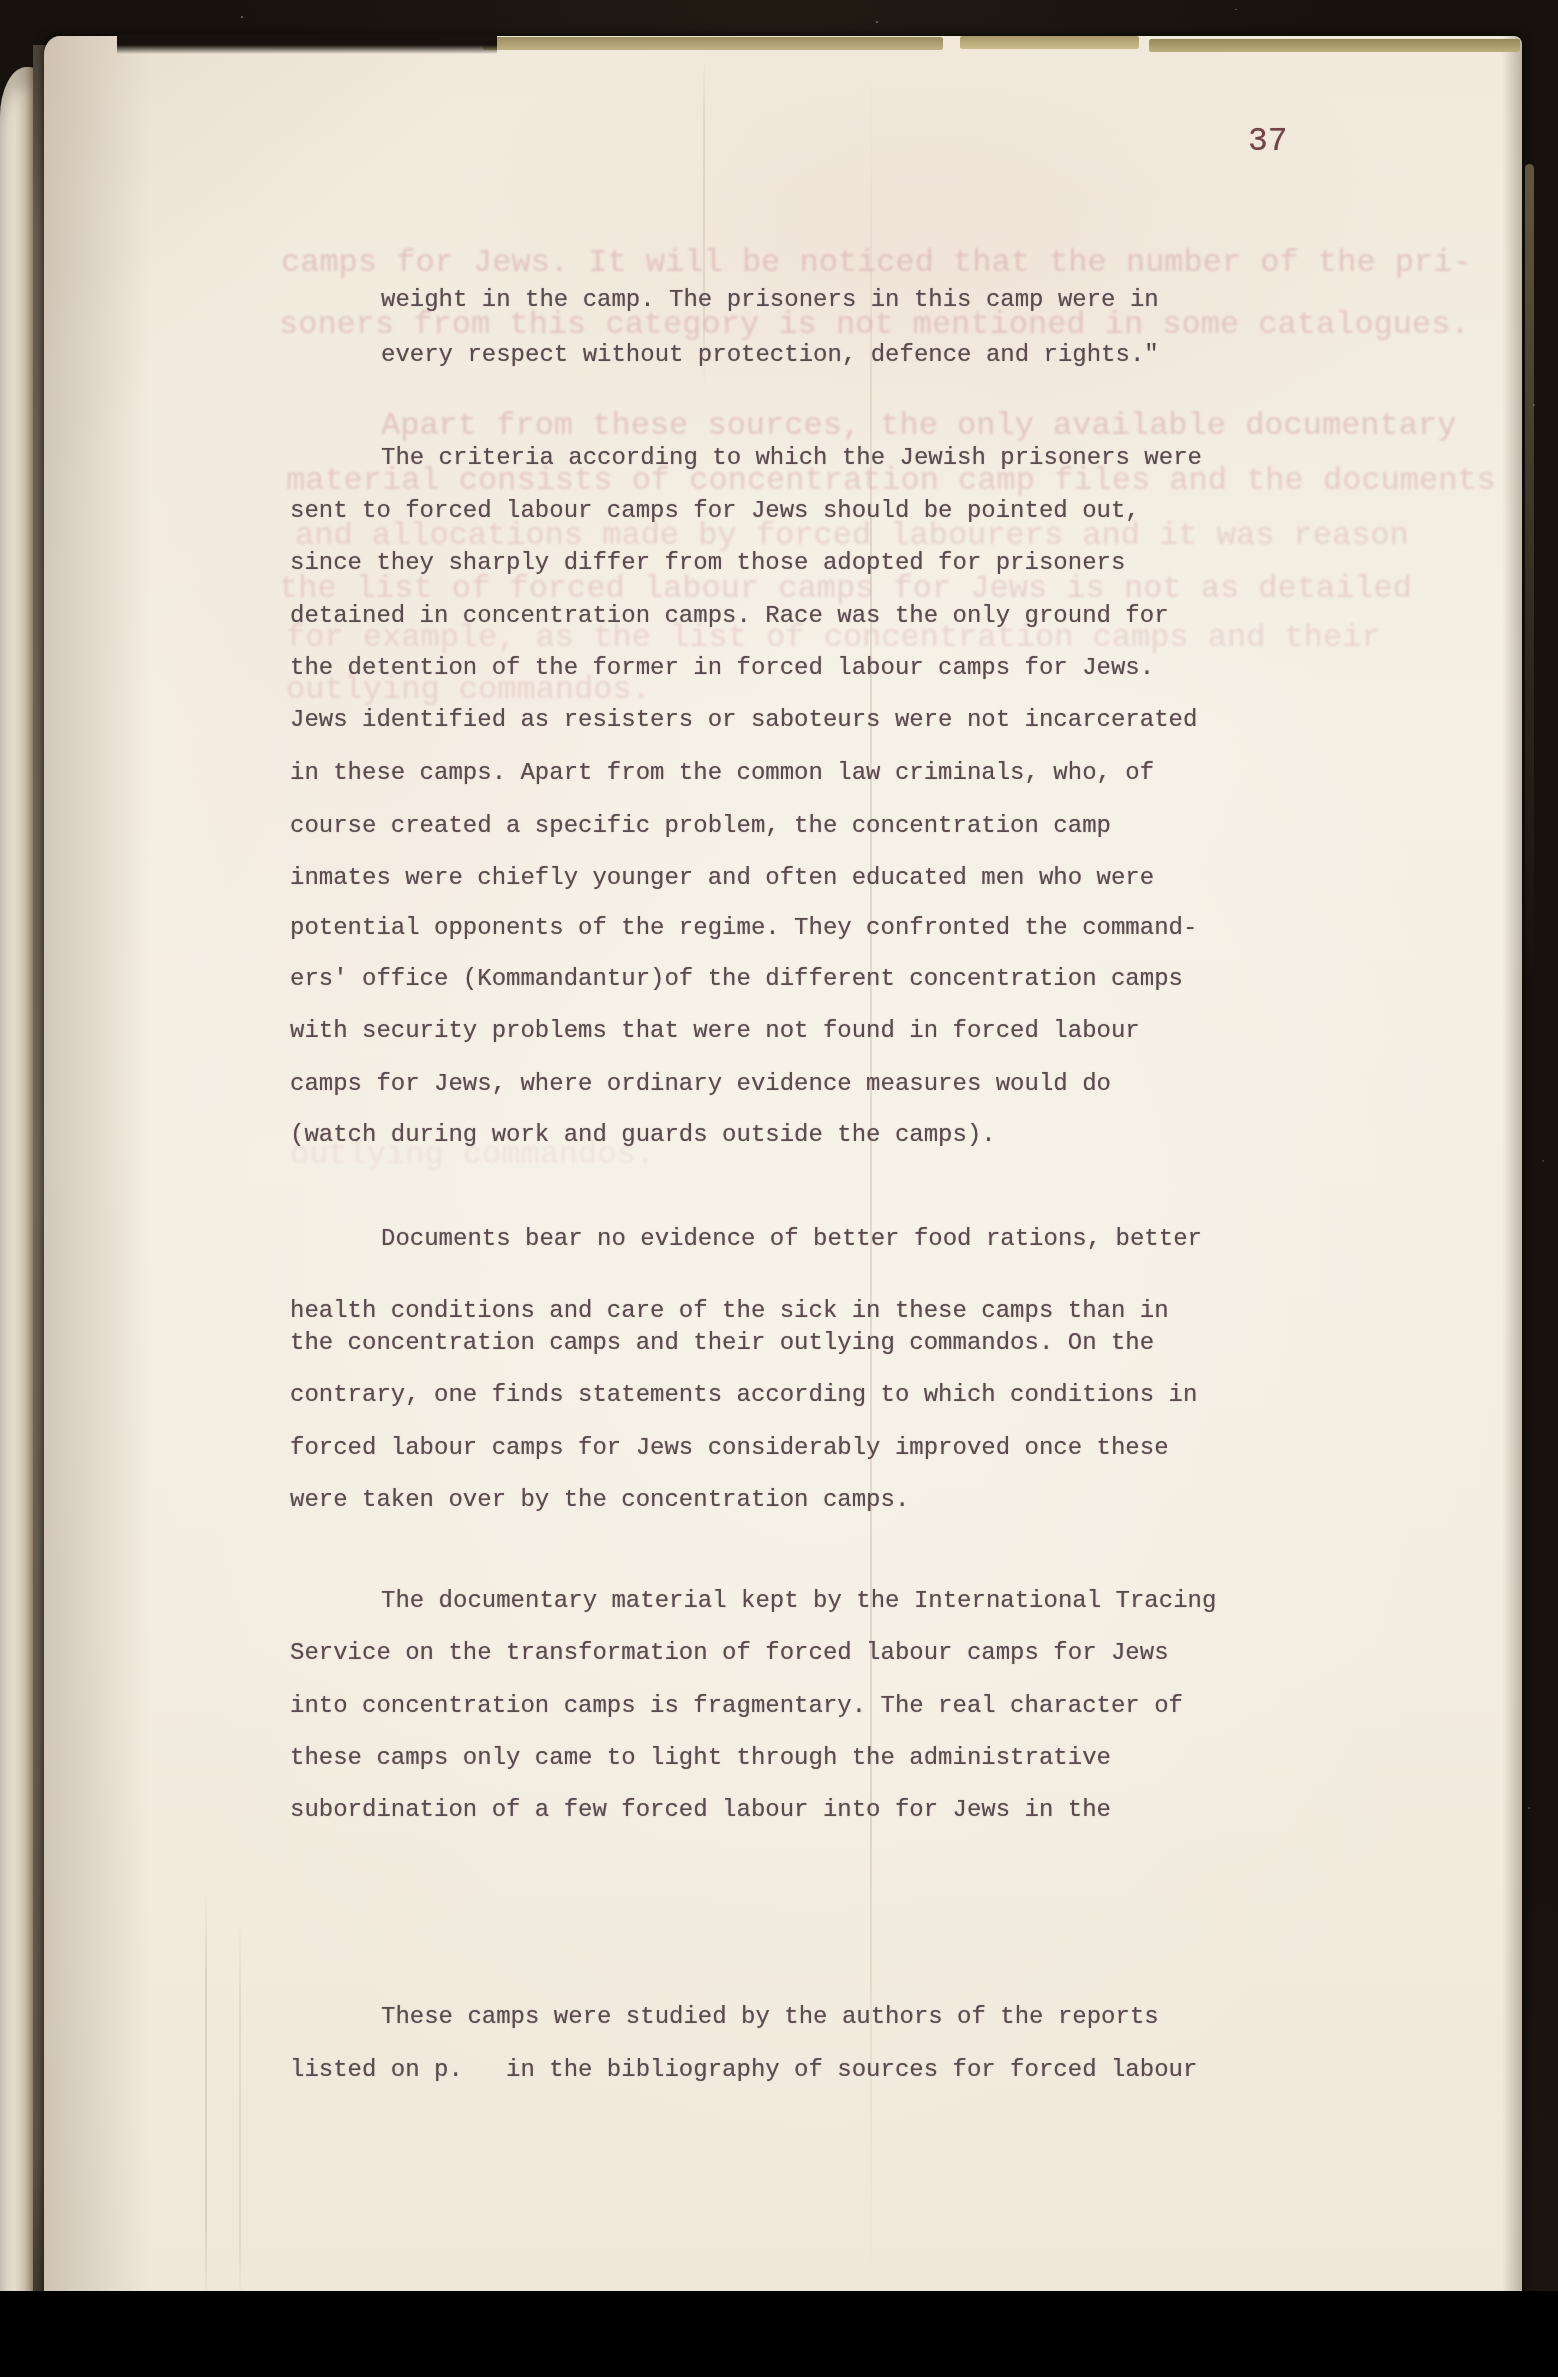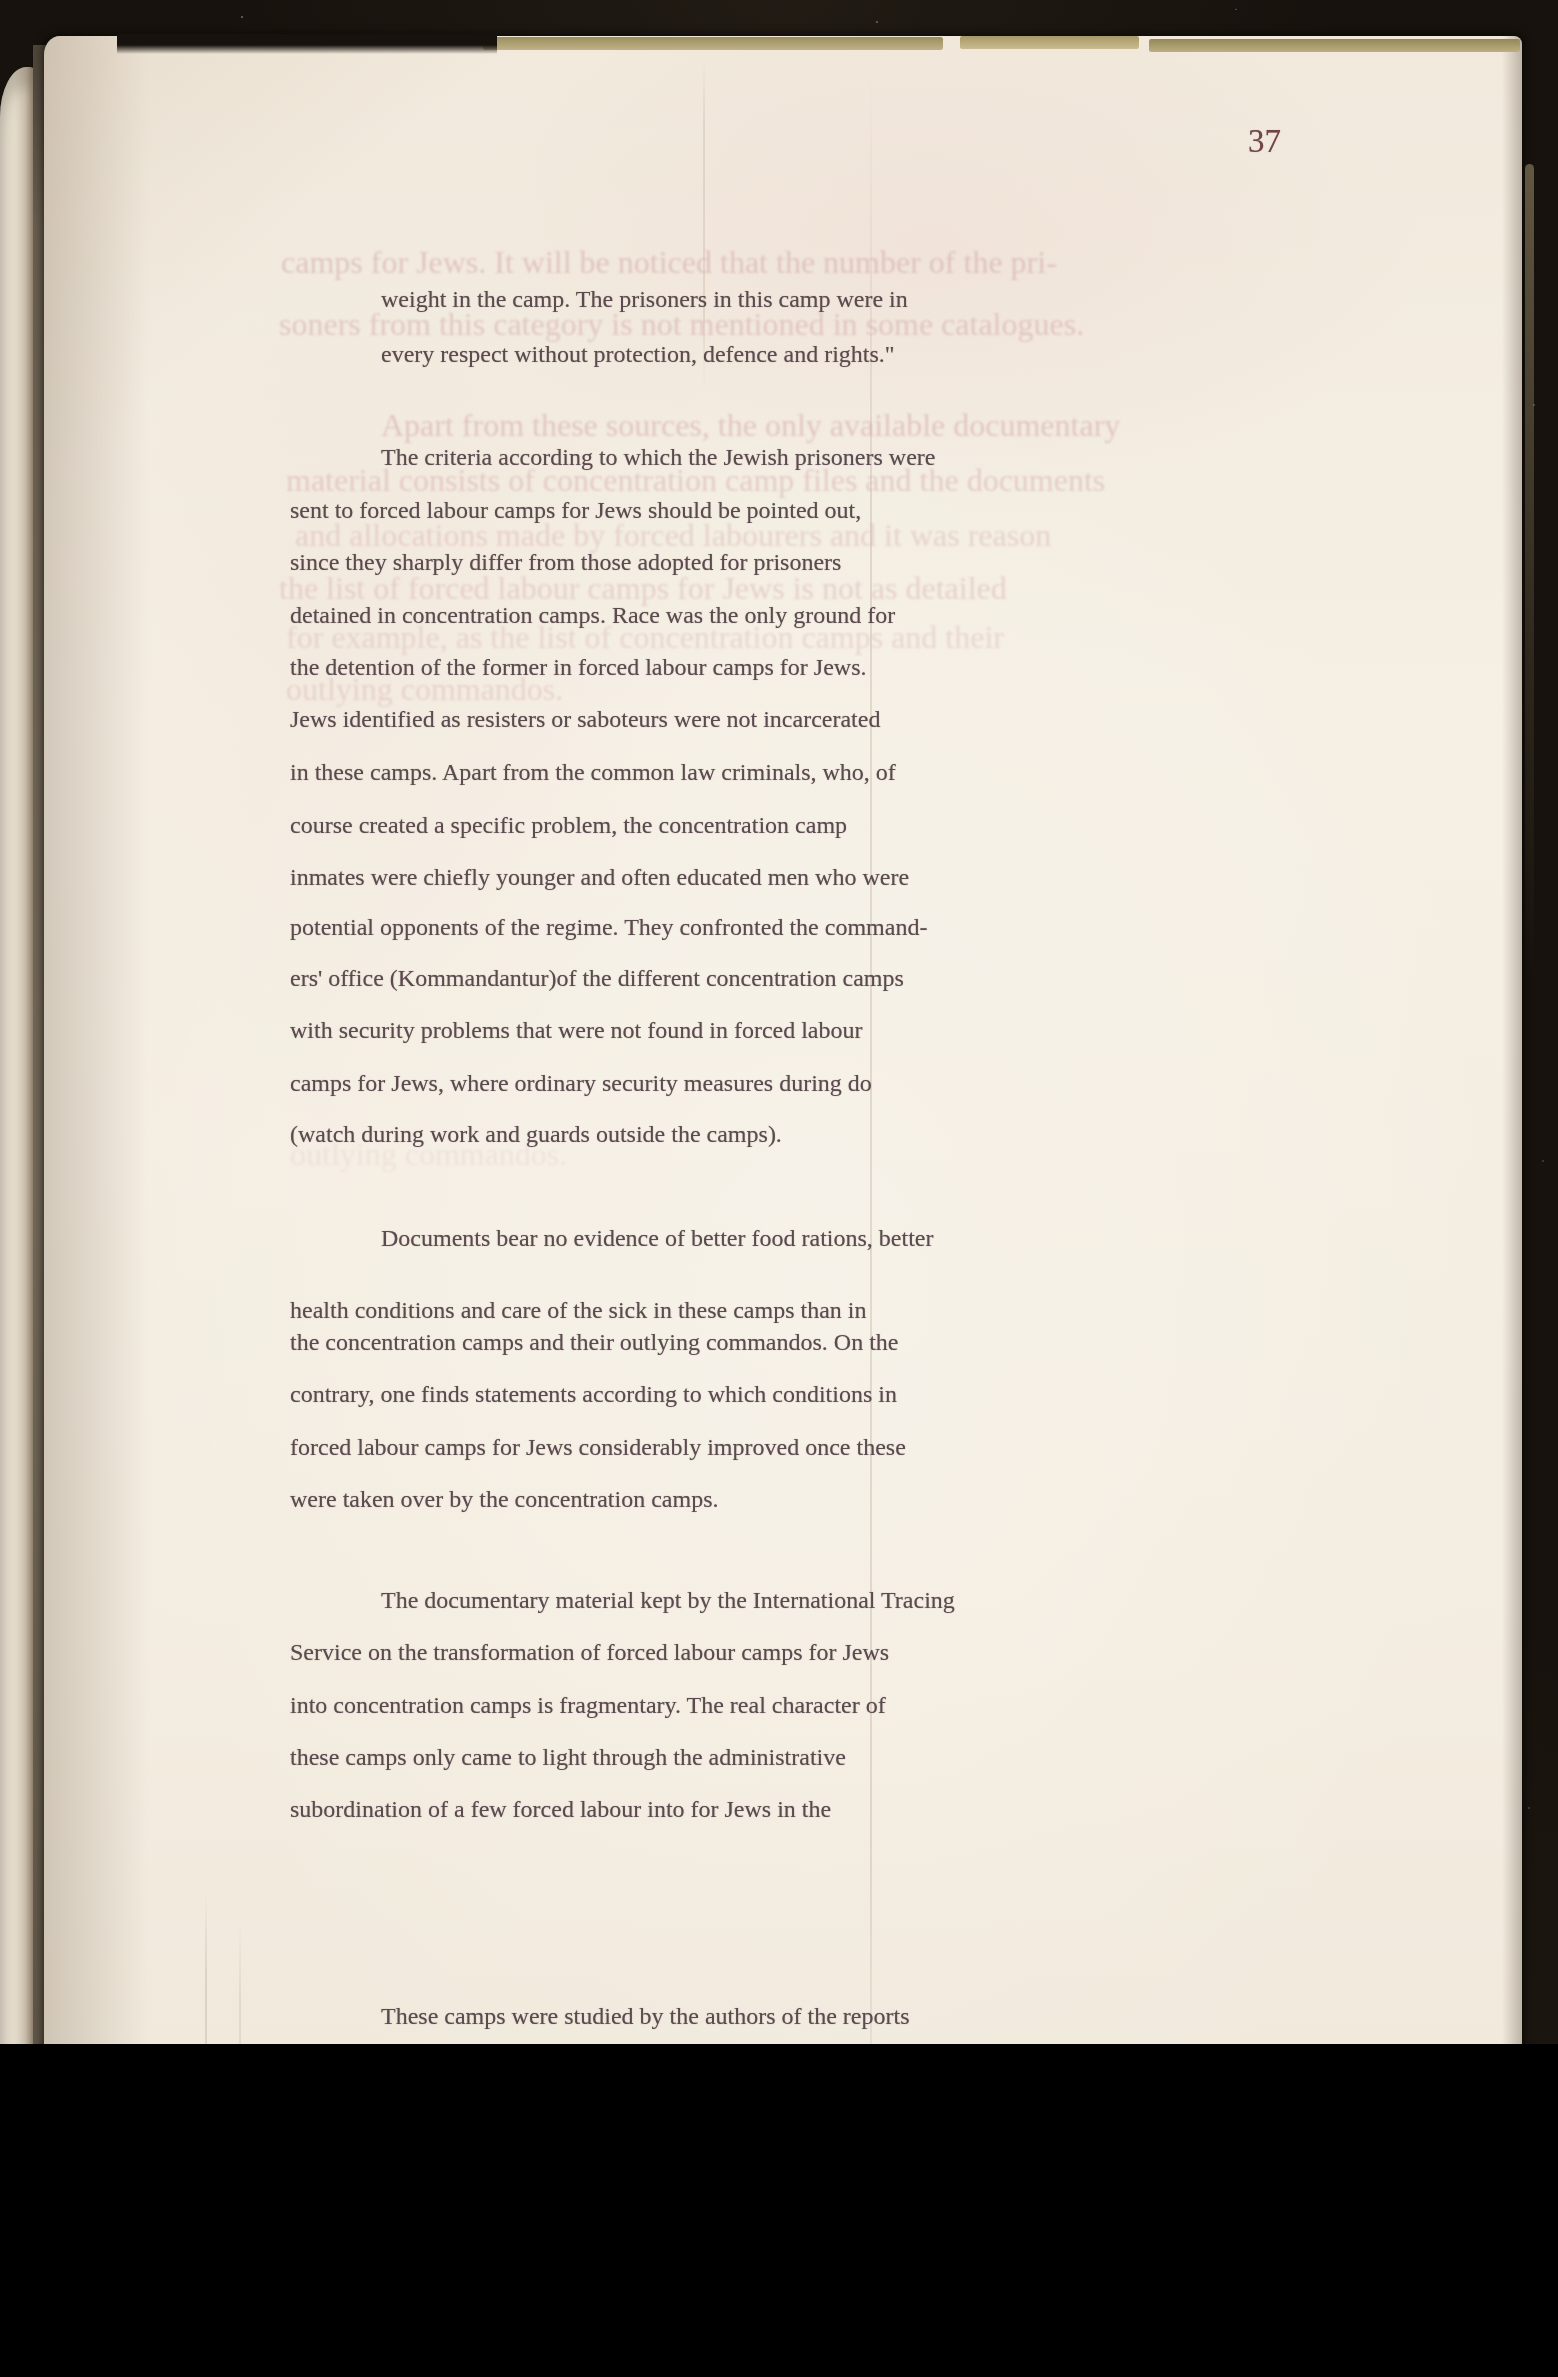--- a/index.html
+++ b/index.html
@@ -1,36 +1,36 @@
 <!DOCTYPE html>
 <html style="--bg: #17120d; --paper: #f3ecdf; --ink: #5b4a4e; --ghost: #cfa1a4; --pagenum: #714549; --green: #229b3f; --curl: #ddd2c0;font-size:12.5px"><head>
 <meta charset="utf-8">
 <style>
   :root{
     --bg:#17120d; --paper:#f3ecdf; --ink:#5b4a4e; --ghost:#cfa1a4;
     --pagenum:#714549; --green:#229b3f; --curl:#ddd2c0;
   }
   html,body{margin:0;padding:0;background:#000;}
   .stage{
-    position:relative; width:1559px; height:2044px; overflow:hidden;
+    position:relative; width:1559px; height:2291px; overflow:hidden;
     background:
       radial-gradient(2.3px 2.3px at 242px 17px, rgba(255,255,255,.5), transparent 70%),
       radial-gradient(1.6px 1.6px at 550px 45px, rgba(255,255,255,.4), transparent 70%),
       radial-gradient(2.3px 2.3px at 877px 22px, rgba(255,255,255,.45), transparent 70%),
       radial-gradient(1.6px 1.6px at 1236px 9.4px, rgba(255,255,255,.4), transparent 70%),
       radial-gradient(2.3px 2.3px at 1534px 405px, rgba(255,255,255,.35), transparent 70%),
       radial-gradient(1.6px 1.6px at 1543px 1161px, rgba(255,255,255,.4), transparent 70%),
       radial-gradient(2.3px 2.3px at 1529px 1808px, rgba(255,255,255,.3), transparent 70%),
       radial-gradient(1.6px 1.6px at 483px 2354px, rgba(255,255,255,.45), transparent 70%),
       radial-gradient(2.3px 2.3px at 967px 2362px, rgba(255,255,255,.4), transparent 70%),
       radial-gradient(1.6px 1.6px at 1341px 2345px, rgba(255,255,255,.35), transparent 70%),
       radial-gradient(935px 546px at 50% 0%, #211b14 0%, transparent 60%),
       radial-gradient(1091px 702px at 85% 100%, #1d1710 0%, transparent 65%),
       var(--bg);
-    font-family:Liberation Serif, serif;
+    font-family:Liberation Mono, monospace;
   }
   
   .curl{
     position:absolute; left:0; top:67px; width:36px; height:2279px;
     background:linear-gradient(90deg,#f0e9db 0%,#e7decd 40%,#cdc1ac 72%,#9b8e78 94%,#7e7260 100%);
     border-radius:26.5px 6.2px 12.5px 6.2px / 50px 6.2px 20px 6.2px;
     box-shadow:inset 0 20px 14px rgba(80,70,55,.25), inset 0 -23.4px 17px rgba(60,50,40,.3);
   }
   .gutter-gap{
     position:absolute; left:33px; top:45px; width:17px; height:2292px;
@@ -120,21 +120,21 @@
       <div class="line" style="left: 290px; top: 545px;">since they sharply differ from those adopted for prisoners</div>
       <div class="line" style="left: 290px; top: 598px;">detained in concentration camps. Race was the only ground for</div>
       <div class="line" style="left: 290px; top: 650px;">the detention of the former in forced labour camps for Jews.</div>
       <div class="line" style="left: 290px; top: 702px;">Jews identified as resisters or saboteurs were not incarcerated</div>
       <div class="line" style="left: 290px; top: 755px;">in these camps. Apart from the common law criminals, who, of</div>
       <div class="line" style="left: 290px; top: 808px;">course created a specific problem, the concentration camp</div>
       <div class="line" style="left: 290px; top: 860px;">inmates were chiefly younger and often educated men who were</div>
       <div class="line" style="left: 290px; top: 910px;">potential opponents of the regime. They confronted the command-</div>
       <div class="line" style="left: 290px; top: 961px;">ers' office (Kommandantur)of the different concentration camps</div>
       <div class="line" style="left: 290px; top: 1013px;">with security problems that were not found in forced labour</div>
-      <div class="line" style="left: 290px; top: 1066px;">camps for Jews, where ordinary security measures during do</div>
+      <div class="line" style="left: 290px; top: 1066px;">camps for Jews, where ordinary evidence measures would do</div>
       <div class="line" style="left: 290px; top: 1117px;">(watch during work and guards outside the camps).</div>
       <div class="line" style="left: 381px; top: 1221px;">Documents bear no evidence of better food rations, better</div>
       <div class="line" style="left: 290px; top: 1273px; margin-top: 20px;">health conditions and care of the sick in these camps than in</div>
       <div class="line" style="left: 290px; top: 1325px;">the concentration camps and their outlying commandos. On the</div>
       <div class="line" style="left: 290px; top: 1377px;">contrary, one finds statements according to which conditions in</div>
       <div class="line" style="left: 290px; top: 1430px;">forced labour camps for Jews considerably improved once these</div>
       <div class="line" style="left: 290px; top: 1482px;">were taken over by the concentration camps.</div>
       <div class="line" style="left: 381px; top: 1583px;">The documentary material kept by the International Tracing</div>
       <div class="line" style="left: 290px; top: 1635px;">Service on the transformation of forced labour camps for Jews</div>
       <div class="line" style="left: 290px; top: 1688px;">into concentration camps is fragmentary. The real character of</div>

